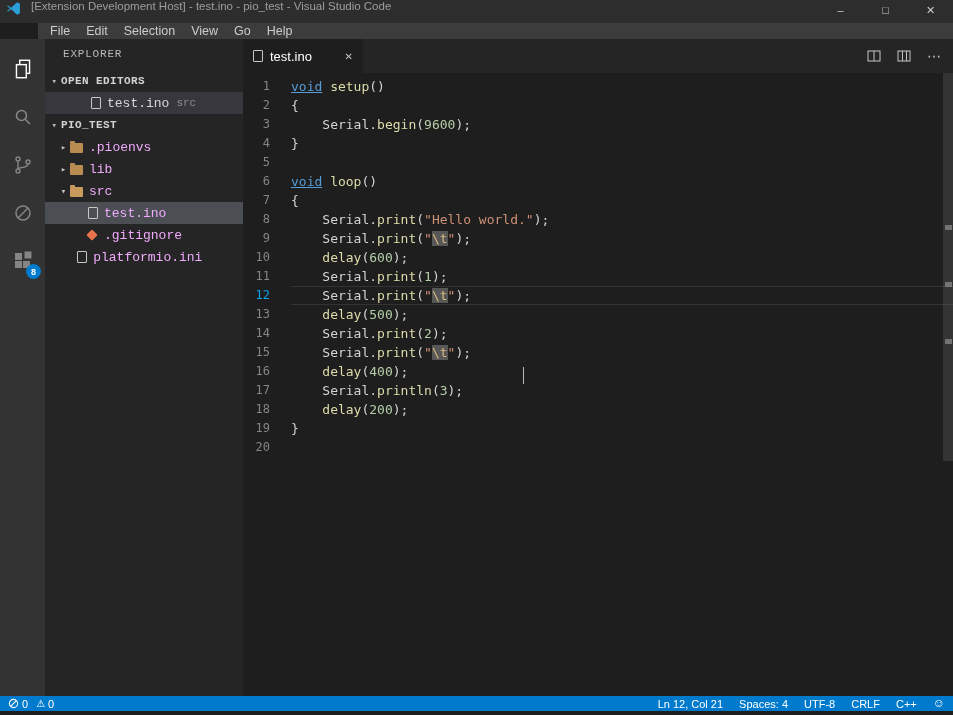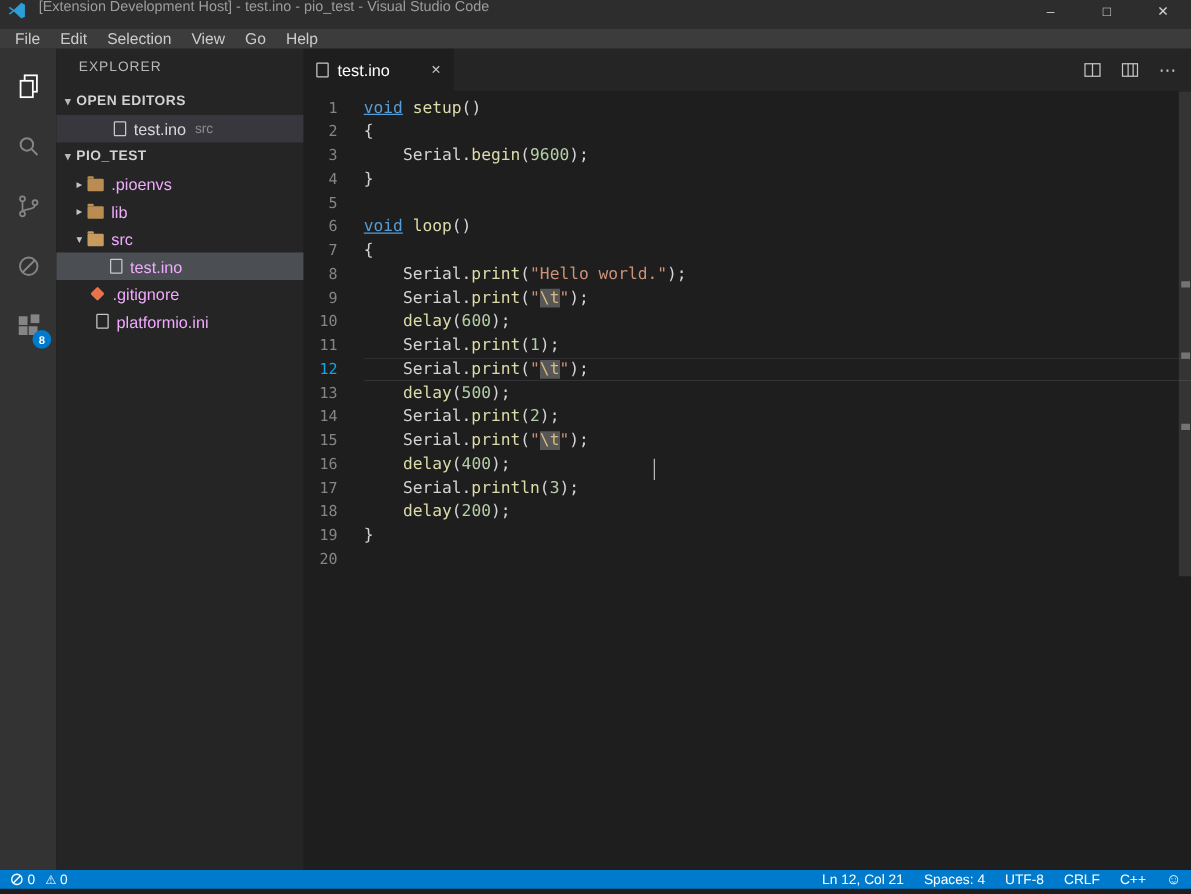--- a/index.html
+++ b/index.html
@@ -9,35 +9,35 @@
   
   .titlebar { height:23px; background:#2d2d2d; display:flex; align-items:flex-start; padding-left:6px; }
   .vscode-logo { width:16px; height:16px; display:flex; align-items:center; }
   .window-title { font-size:11.5px; color:#9d9d9d; margin-left:9px; flex:1;
                   white-space:nowrap; overflow:hidden; }
   .window-controls { display:flex; height:21px; }
   .window-controls span { width:45px; text-align:center; line-height:21px;
                           color:#cfcfcf; font-size:11px; cursor:default; }
 
   
-  .menubar { height:16px; background:#3c3c3c; display:flex; align-items:center; padding-left:4px; }
+  .menubar { height:16px; background:#3c3c3c; display:flex; align-items:center; padding-left:4px;margin-left:38px; }
   .menu-item { padding:0 8px; font-size:12.5px; color:#cccccc; }
 
   
   .main { display:flex; height:657px; }
 
   
   .activitybar { width:45px; background:#333333; display:flex; flex-direction:column; align-items:center; padding-top:6px; }
   .act-item { height:48px; width:45px; display:flex; align-items:center; justify-content:center; position:relative; }
   .badge { position:absolute; right:4px; bottom:6px; min-width:15px; height:15px; border-radius:50%;
            background:#007acc; color:#ffffff; font-size:9px; display:flex; align-items:center;
            justify-content:center; font-weight:bold; }
 
   
-  .sidebar { width:198px; background:#252526; color:#cccccc; overflow:hidden; }
+  .sidebar { width:198px; background:#252526; color:#cccccc; overflow:hidden;font-family:Liberation Mono, monospace; }
   .sidebar-title { font-size:11px; color:#b8b8b8; letter-spacing:0.8px; padding:9px 0 10px 18px; }
   .section-header { height:22px; display:flex; align-items:center; font-size:11px; font-weight:bold;
                     color:#d2d2d2; letter-spacing:0.4px; padding-left:3px; }
   .section-header .arrow { width:13px; text-align:center; font-size:9px; color:#b8b8b8; }
   .open-editor-row { height:22px; display:flex; align-items:center; background:#37373d; padding-left:46px; }
   .open-editor-row .lbl { font-size:13px; color:#d8d8d8; margin-left:6px; }
   .open-editor-row .detail { font-size:11px; color:#8d8d8d; margin-left:7px; }
   .tree-row { height:22px; display:flex; align-items:center; }
   .tree-row.selected { background:#4b4e52; }
   .tree-arrow { width:13px; text-align:center; font-size:9px; color:#c5c5c5; flex:none; }
@@ -188,21 +188,21 @@
         <div class="tree-row" style="padding-left: 12px;">
           <span class="tree-arrow">▾</span>
           <span class="fi icon-folder-open"></span>
           <span class="tree-label">src</span>
         </div>
         <div class="tree-row selected" style="padding-left: 30px;">
           <span class="tree-arrow"></span>
           <span class="fi icon-file"></span>
           <span class="tree-label">test.ino</span>
         </div>
-        <div class="tree-row" style="padding-left: 14px;">
+        <div class="tree-row" style="padding-left: 28px;">
           <span class="tree-arrow"></span>
           <span class="fi icon-git"></span>
           <span class="tree-label">.gitignore</span>
         </div>
         <div class="tree-row" style="padding-left: 19.2px;">
           <span class="tree-arrow"></span>
           <span class="fi icon-file"></span>
           <span class="tree-label">platformio.ini</span>
         </div>
       </div>

